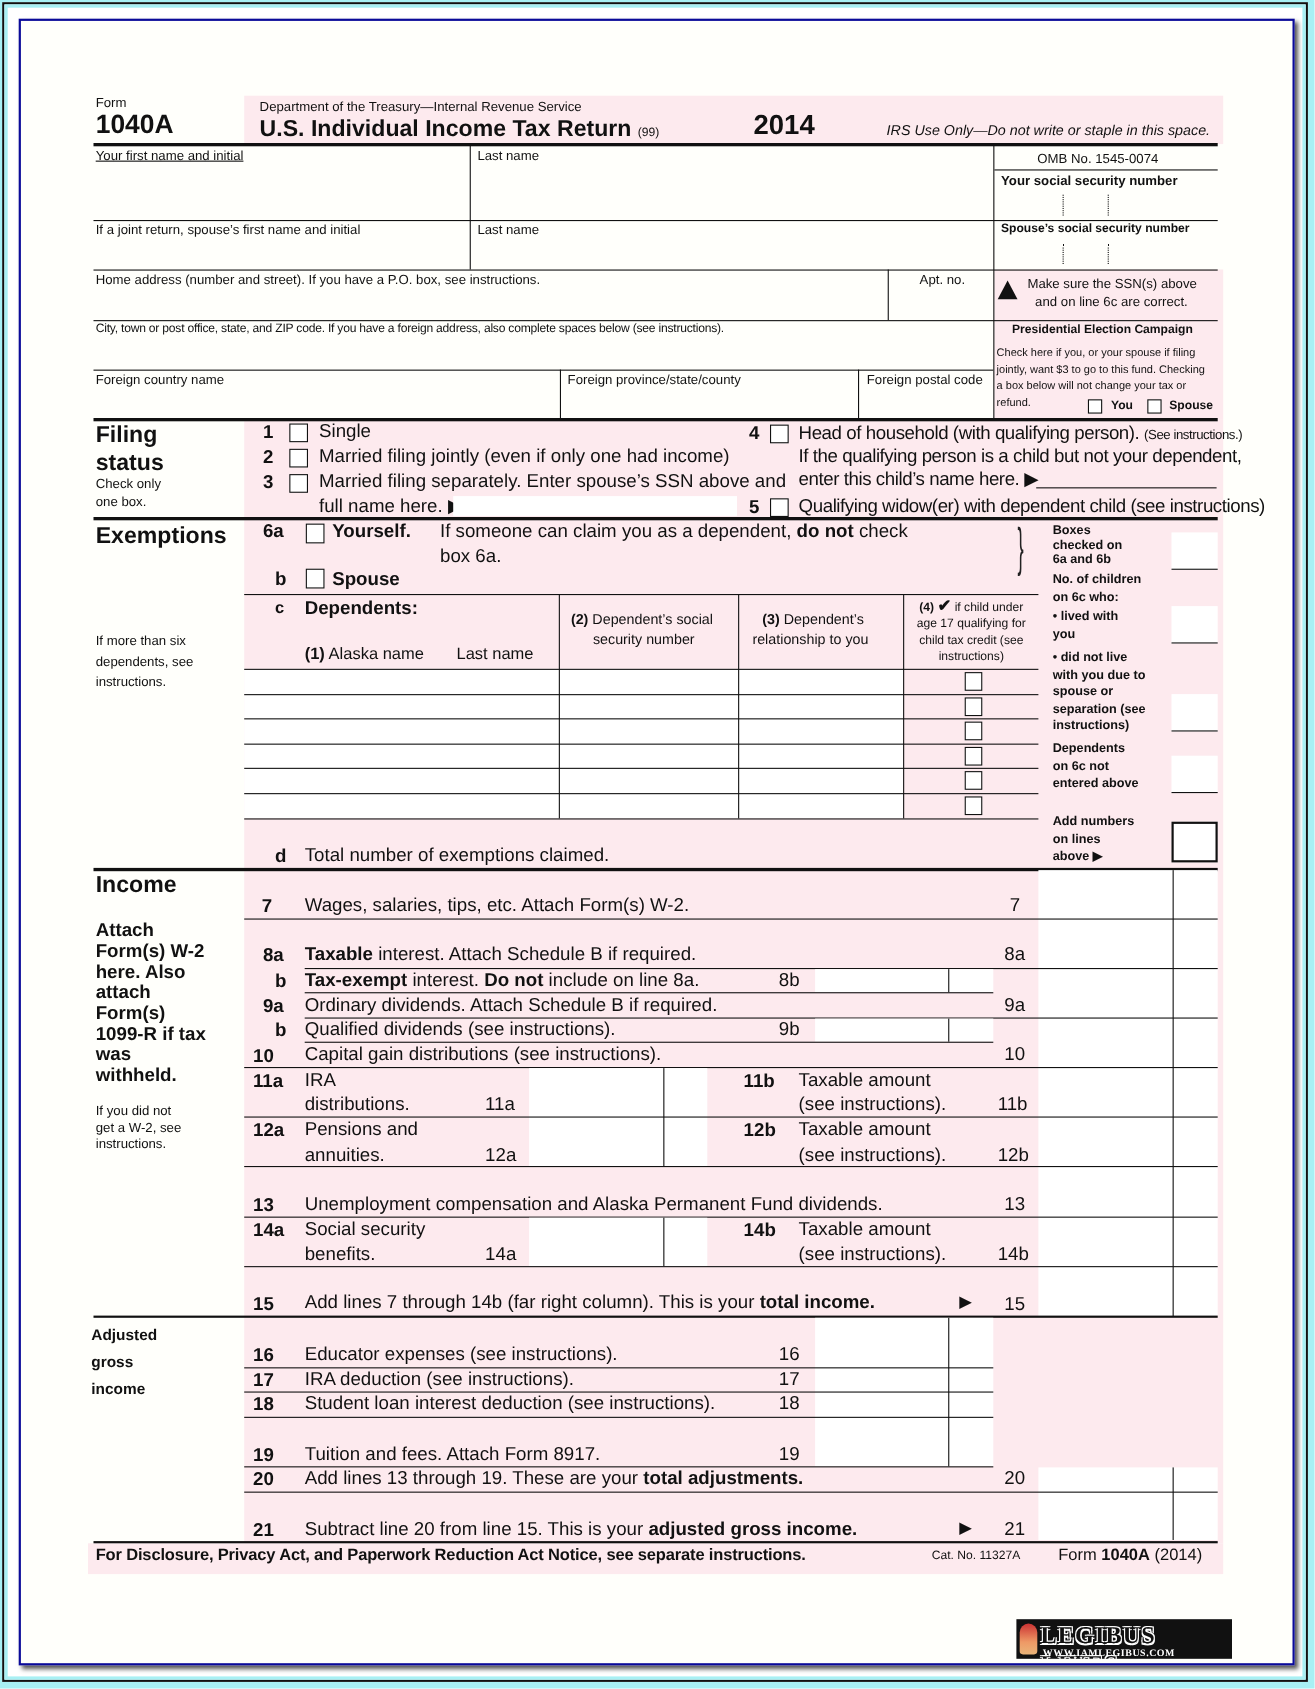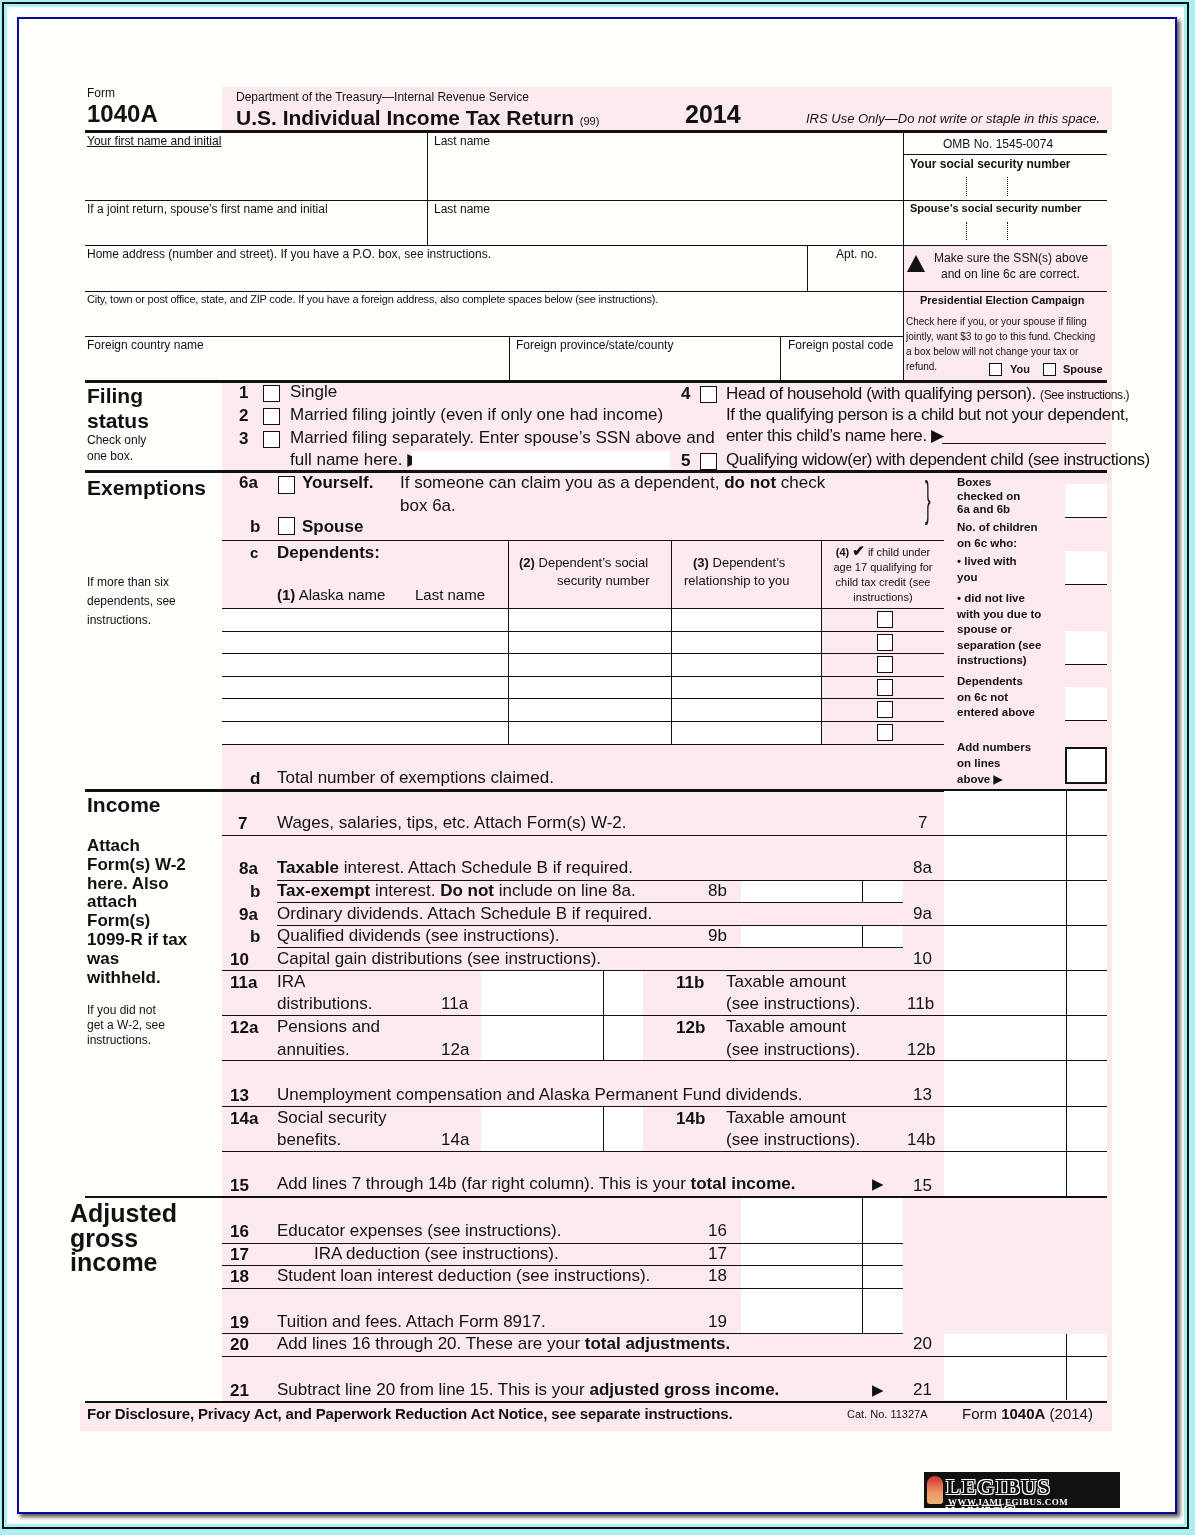--- a/index.html
+++ b/index.html
@@ -160,21 +160,21 @@
   <div class="t s17 b" style="left:250px;top:518px;">b</div>
   <div class="cb" style="left:278px;top:517px;width:17px;height:18px;"></div>
   <div class="t s17 b" style="left:302px;top:518px;">Spouse</div>
 
   <div class="hline" style="left:222px;top:540px;width:722px;"></div>
   <div class="t s15 b" style="left:250px;top:545px;">c</div>
   <div class="t s17 b" style="left:277px;top:544px;">Dependents:</div>
   <div class="t s15" style="left:277px;top:587px;"><b>(1)</b> <span>Alaska name</span></div>
   <div class="t s15" style="left:415px;top:587px;">Last name</div>
   <div class="t s13" style="left:519px;top:556px;"><b>(2)</b> <span>Dependent’s social</span></div>
-  <div class="t s13" style="left:557px;top:574px;">security number</div>
+  <div class="t s13" style="left:539px;top:574px;">security number</div>
   <div class="t s13" style="left:693px;top:556px;"><b>(3)</b> <span>Dependent’s</span></div>
   <div class="t s13" style="left:684px;top:574px;">relationship to you</div>
   <div class="t" style="left:828px;top:543px;font-size:11px;line-height:15px;width:110px;text-align:center;">
     <div><b>(4)</b> <b style="font-size:15px;">✔</b> <span>if child under</span></div>
     <div>age 17 qualifying for</div>
     <div>child tax credit (see</div>
     <div>instructions)</div>
   </div>
   <div class="t s12" style="left:87px;top:573px;line-height:19px;">
     <div>If more than six</div>
@@ -376,58 +376,58 @@
   <div class="abs" style="left:946px;top:1108px;width:118px;height:42px;"></div>
   <div class="hline" style="left:222px;top:1151px;width:885px;"></div>
 
   <div class="t s17 b" style="left:230px;top:1177px;">15</div>
   <div class="t s17" style="left:277px;top:1175px;"><span>Add lines 7 through 14b (far right column). This is your</span> <b>total income.</b></div>
   <div class="t s15" style="left:872px;top:1176px;">▶</div>
   <div class="t s17" style="left:913px;top:1177px;">15</div>
   <div class="abs" style="left:946px;top:1153px;width:118px;height:42px;"></div>
   <div class="hline2" style="left:85px;top:1196px;width:1022px;"></div>
 
-  <div class="t b" style="left:70px;top:1201px;font-size:25px;line-height:24.5px;">
+  <div class="t b" style="left:83px;top:1201px;font-size:14px;line-height:24.5px;">
     <div>Adjusted</div>
     <div>gross</div>
     <div>income</div>
   </div>
 
   <div class="abs white" style="left:741px;top:1198px;width:162px;height:135px;"></div>
   <div class="vline" style="left:862px;top:1198px;height:135px;"></div>
 
   <div class="t s17 b" style="left:230px;top:1223px;">16</div>
   <div class="t s17" style="left:277px;top:1222px;">Educator expenses (see instructions).</div>
   <div class="t s17" style="left:708px;top:1222px;">16</div>
   <div class="abs" style="left:743px;top:1200px;width:118px;height:42px;"></div>
   <div class="hline" style="left:222px;top:1243px;width:681px;"></div>
 
   <div class="t s17 b" style="left:230px;top:1246px;">17</div>
-  <div class="t s17" style="left:277px;top:1245px;margin-left:37px;">IRA deduction (see instructions).</div>
+  <div class="t s17" style="left:277px;top:1245px;">IRA deduction (see instructions).</div>
   <div class="t s17" style="left:708px;top:1245px;">17</div>
   <div class="abs" style="left:743px;top:1244px;width:118px;height:20px;"></div>
   <div class="hline" style="left:222px;top:1265px;width:681px;"></div>
 
   <div class="t s17 b" style="left:230px;top:1268px;">18</div>
   <div class="t s17" style="left:277px;top:1267px;">Student loan interest deduction (see instructions).</div>
   <div class="t s17" style="left:708px;top:1267px;">18</div>
   <div class="abs" style="left:743px;top:1266px;width:118px;height:21px;"></div>
   <div class="hline" style="left:222px;top:1288px;width:681px;"></div>
 
   <div class="t s17 b" style="left:230px;top:1314px;">19</div>
   <div class="t s17" style="left:277px;top:1313px;">Tuition and fees. Attach Form 8917.</div>
   <div class="t s17" style="left:708px;top:1313px;">19</div>
   <div class="abs" style="left:743px;top:1290px;width:118px;height:42px;"></div>
   <div class="hline" style="left:222px;top:1333px;width:681px;"></div>
 
   <div class="abs white" style="left:944px;top:1334px;width:163px;height:66px;"></div>
   <div class="vline" style="left:1066px;top:1334px;height:66px;"></div>
 
   <div class="t s17 b" style="left:230px;top:1336px;">20</div>
-  <div class="t s17" style="left:277px;top:1335px;"><span>Add lines 16 through 20. These are your</span> <b>total adjustments.</b></div>
+  <div class="t s17" style="left:277px;top:1335px;"><span>Add lines 13 through 19. These are your</span> <b>total adjustments.</b></div>
   <div class="t s17" style="left:913px;top:1335px;">20</div>
   <div class="abs" style="left:946px;top:1335px;width:118px;height:20px;"></div>
   <div class="hline" style="left:222px;top:1356px;width:885px;"></div>
 
   <div class="t s17 b" style="left:230px;top:1382px;">21</div>
   <div class="t s17" style="left:277px;top:1381px;"><span>Subtract line 20 from line 15. This is your</span> <b>adjusted gross income.</b></div>
   <div class="t s15" style="left:872px;top:1382px;">▶</div>
   <div class="t s17" style="left:913px;top:1381px;">21</div>
   <div class="abs" style="left:946px;top:1358px;width:118px;height:41px;"></div>
   <div class="hline2" style="left:85px;top:1401px;width:1022px;"></div>

